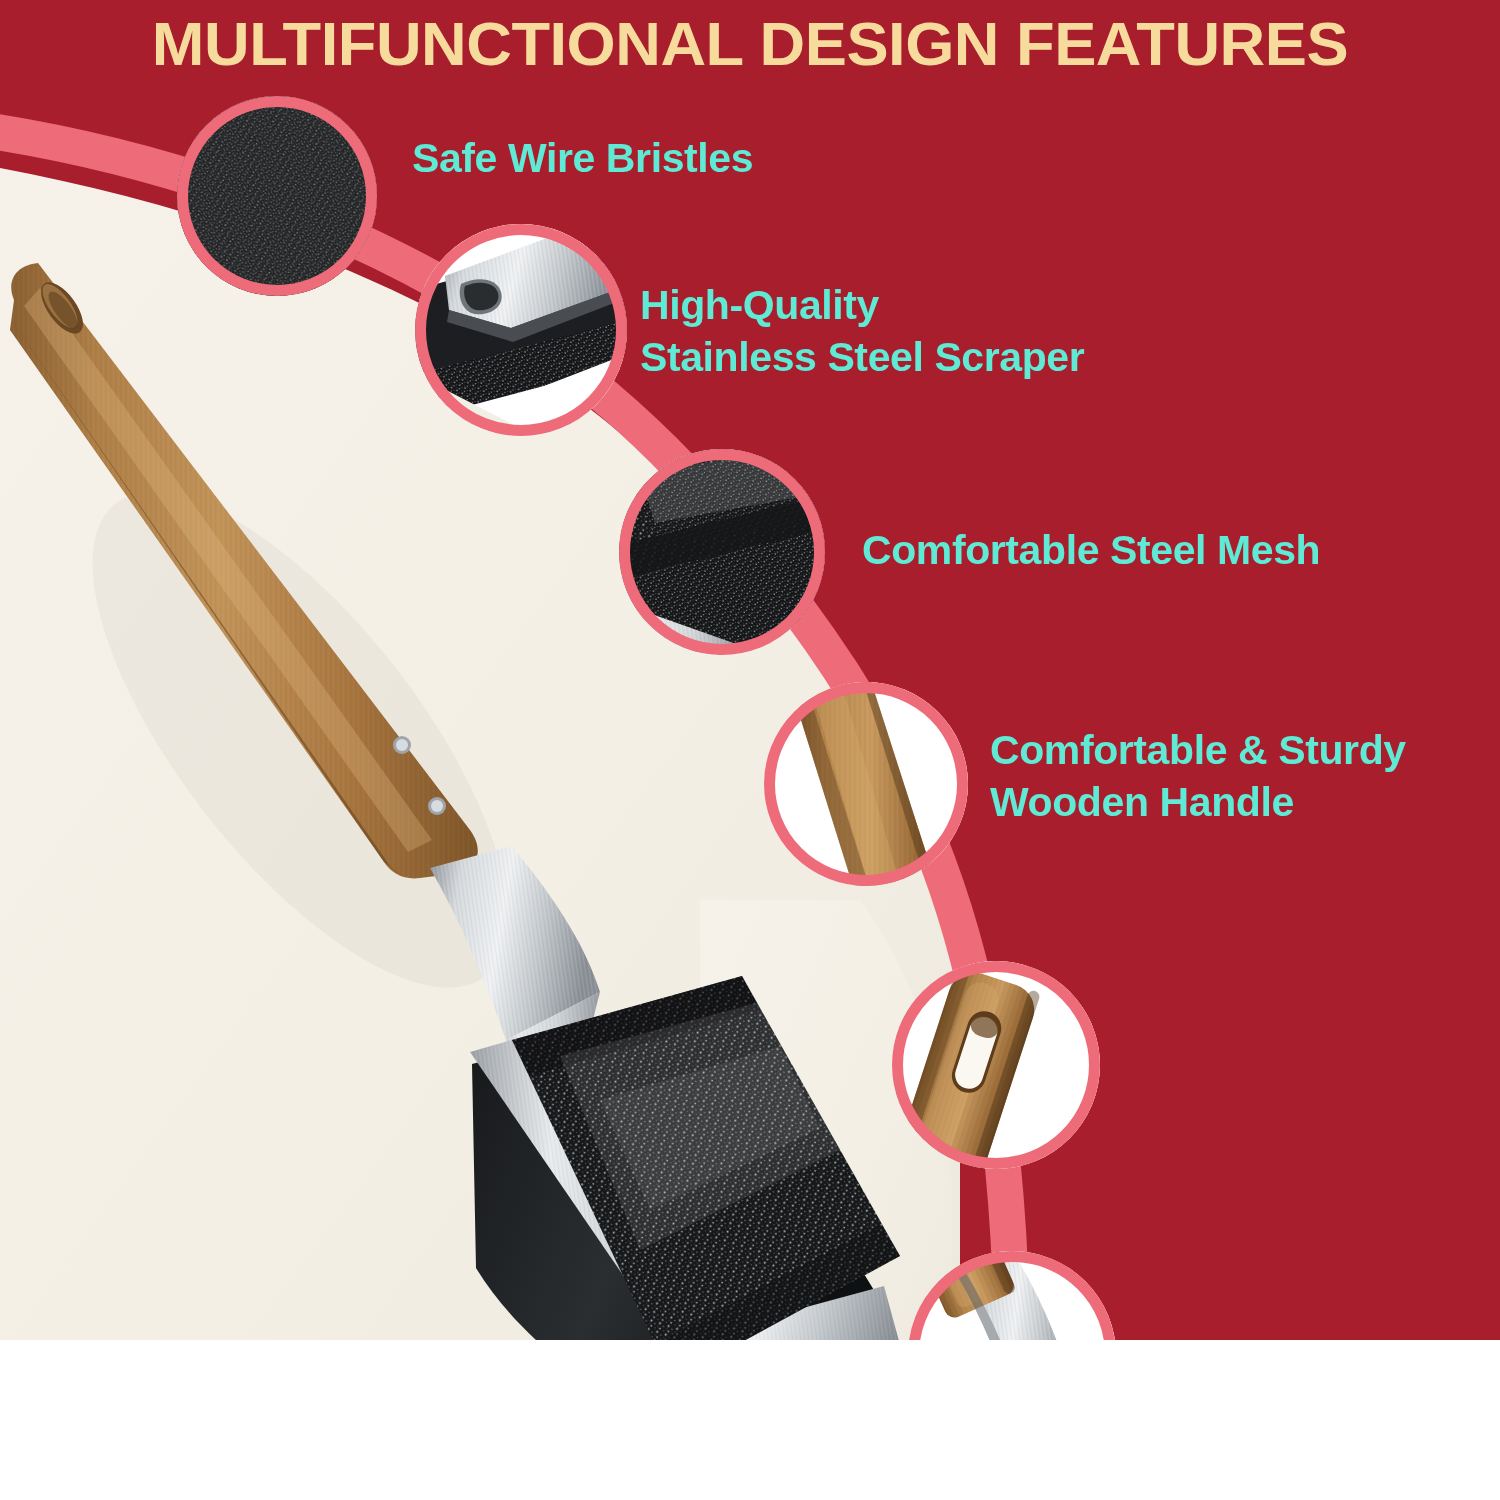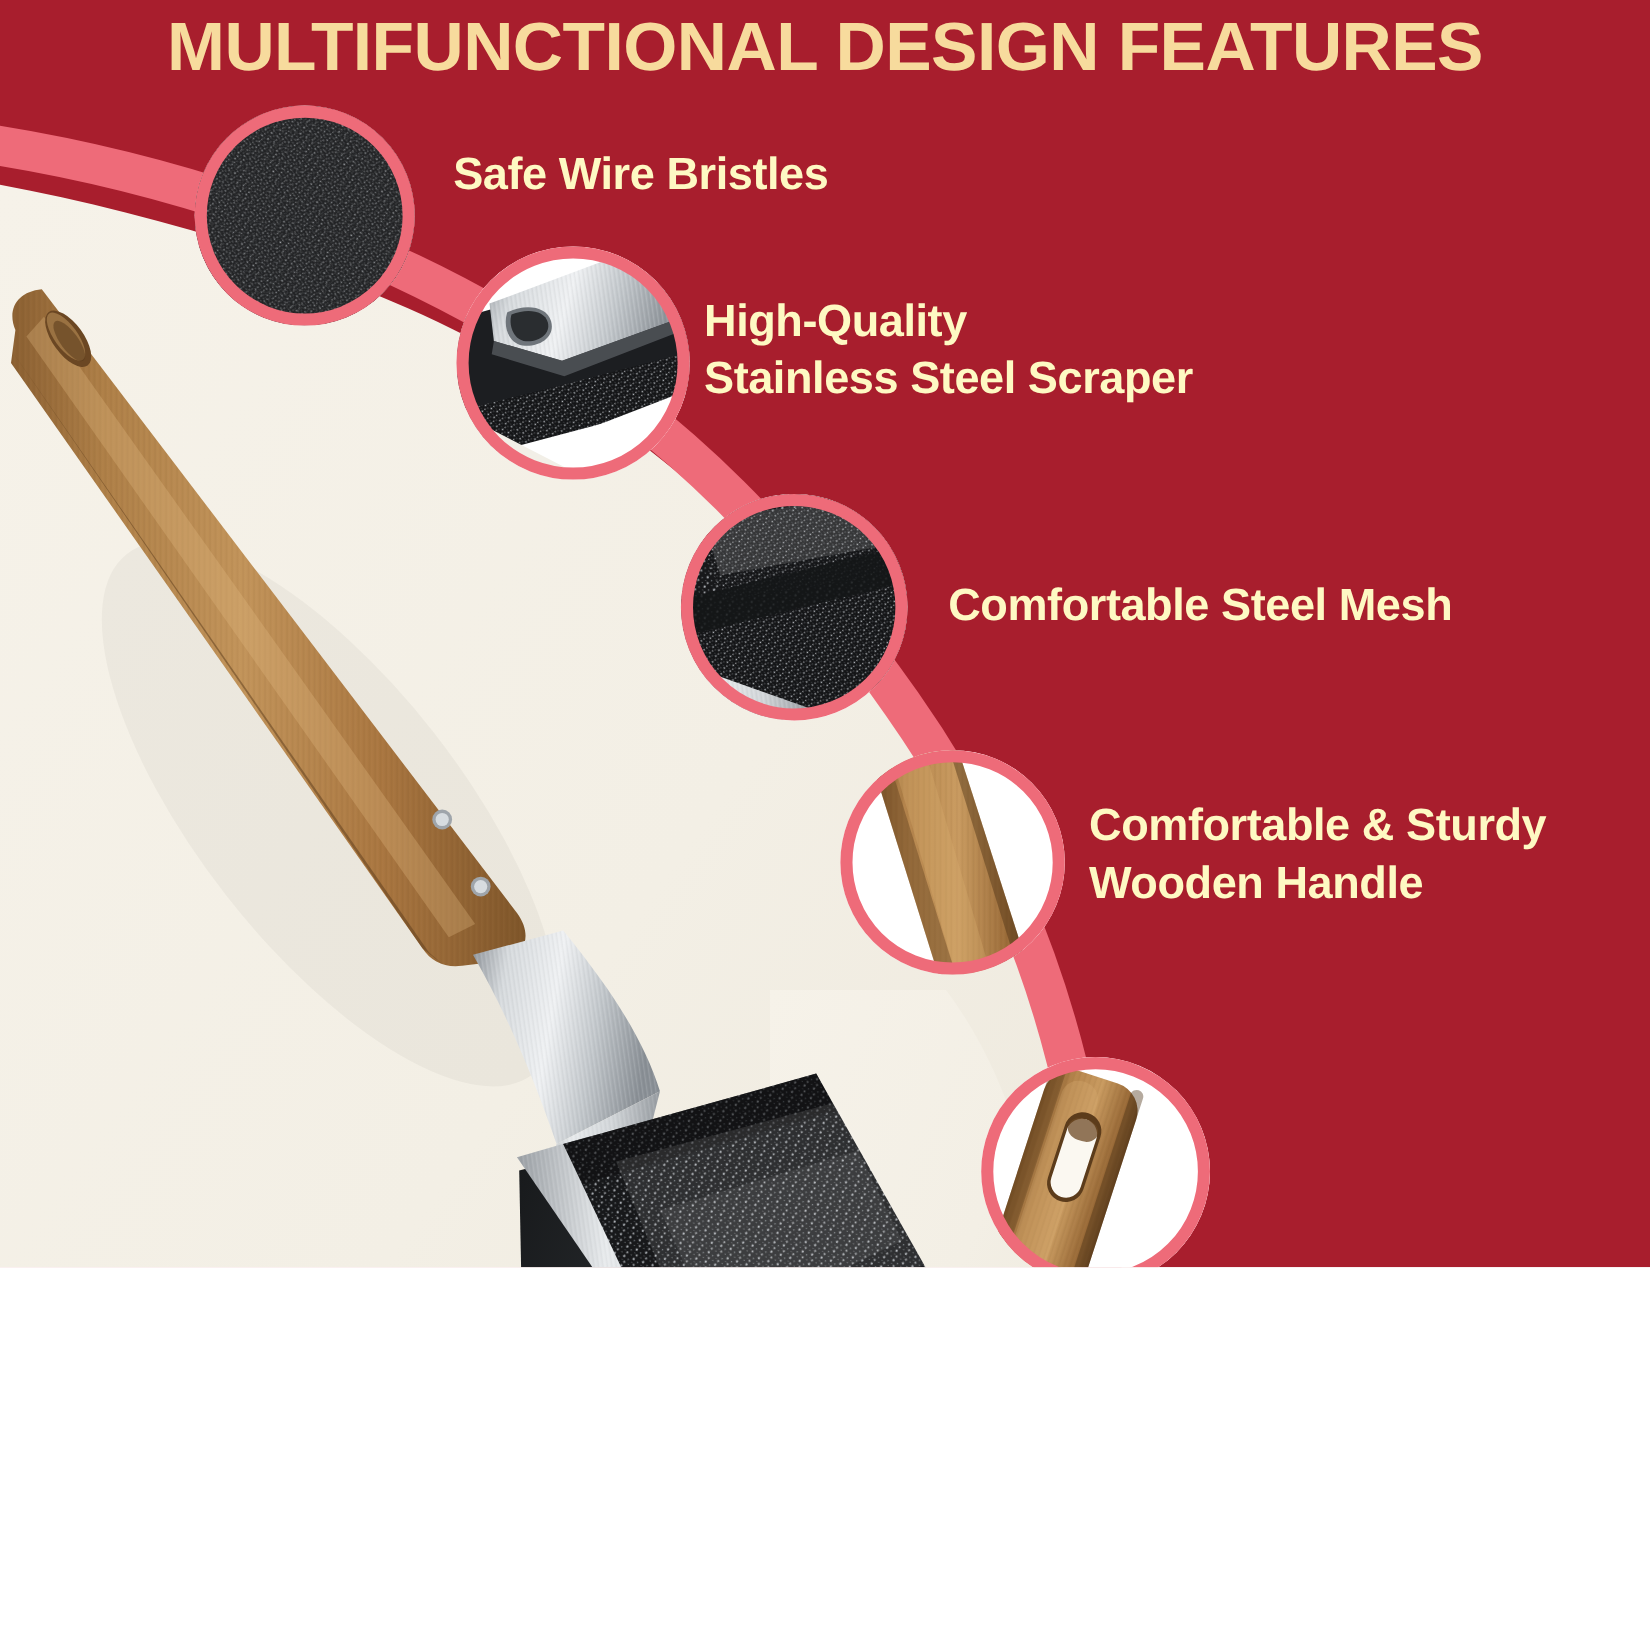--- a/index.html
+++ b/index.html
@@ -3,21 +3,21 @@
 <meta charset="utf-8">
 <style>
   html, body {
     margin: 0;
     padding: 0;
     background: #ffffff;
   }
   #poster {
     position: relative;
     width: 1500px;
-    height: 1152px;
+    height: 1340px;
     overflow: hidden;
     background: #A81E2D;
     font-family: "Liberation Sans", sans-serif;
   }
 
   
   .bg-red {
     position: absolute;
     inset: 0;
     background: #A81E2D;
@@ -74,21 +74,21 @@
   .callout-inner {
     position: absolute;
     inset: 0;
     border-radius: 50%;
     overflow: hidden;
   }
 
   
   .label {
     position: absolute;
-    color: #fef9c3;
+    color: #5eead4;
     font-weight: bold;
     font-size: 41px;
     line-height: 1.28;
     font-family: "Liberation Sans", sans-serif;
     letter-spacing: -0.4px;
     white-space: pre-line;
   }
 </style>
 </head>
 <body>
@@ -319,21 +319,21 @@
         <path d="M 50,62 C 64,56 80,58 83,69 C 86,80 74,88 61,86 C 52,84 47,72 50,62 Z" fill="#2A2D30"></path>
 
         <path d="M 34,86 L 96,104 L 212,62 L 212,74 L 98,118 L 32,98 Z" fill="#55595E" opacity="0.8"></path>
 
         <path d="M 0,212 L 212,130 L 212,212 Z" fill="#FFFFFF"></path>
         <path d="M 0,150 L 0,212 L 120,212 Z" fill="#F2EFE7"></path>
       </svg>
     </div>
   </div>
   <div class="callout-ring" style="left:415px; top:224px; width:212px; height:212px;"></div>
-  <div class="label" style="left:640px; top:265px;">High-Quality
+  <div class="label" style="left:640px; top:279px;">High-Quality
 Stainless Steel Scraper</div>
 
   <div class="callout" style="left:619px; top:449px; width:206px; height:206px;">
     <div class="callout-inner">
       <svg width="206" height="206" viewBox="0 0 206 206">
         <rect width="206" height="206" fill="#FFFFFF"></rect>
 
         <path d="M -10,-10 L 216,-10 L 216,160 L 100,206 L -10,120 Z" fill="url(#meshPat)"></path>
 
         <path d="M 10,30 L 206,-6 L 206,70 L 40,96 Z" fill="url(#meshPatFine)" opacity="0.9"></path>

